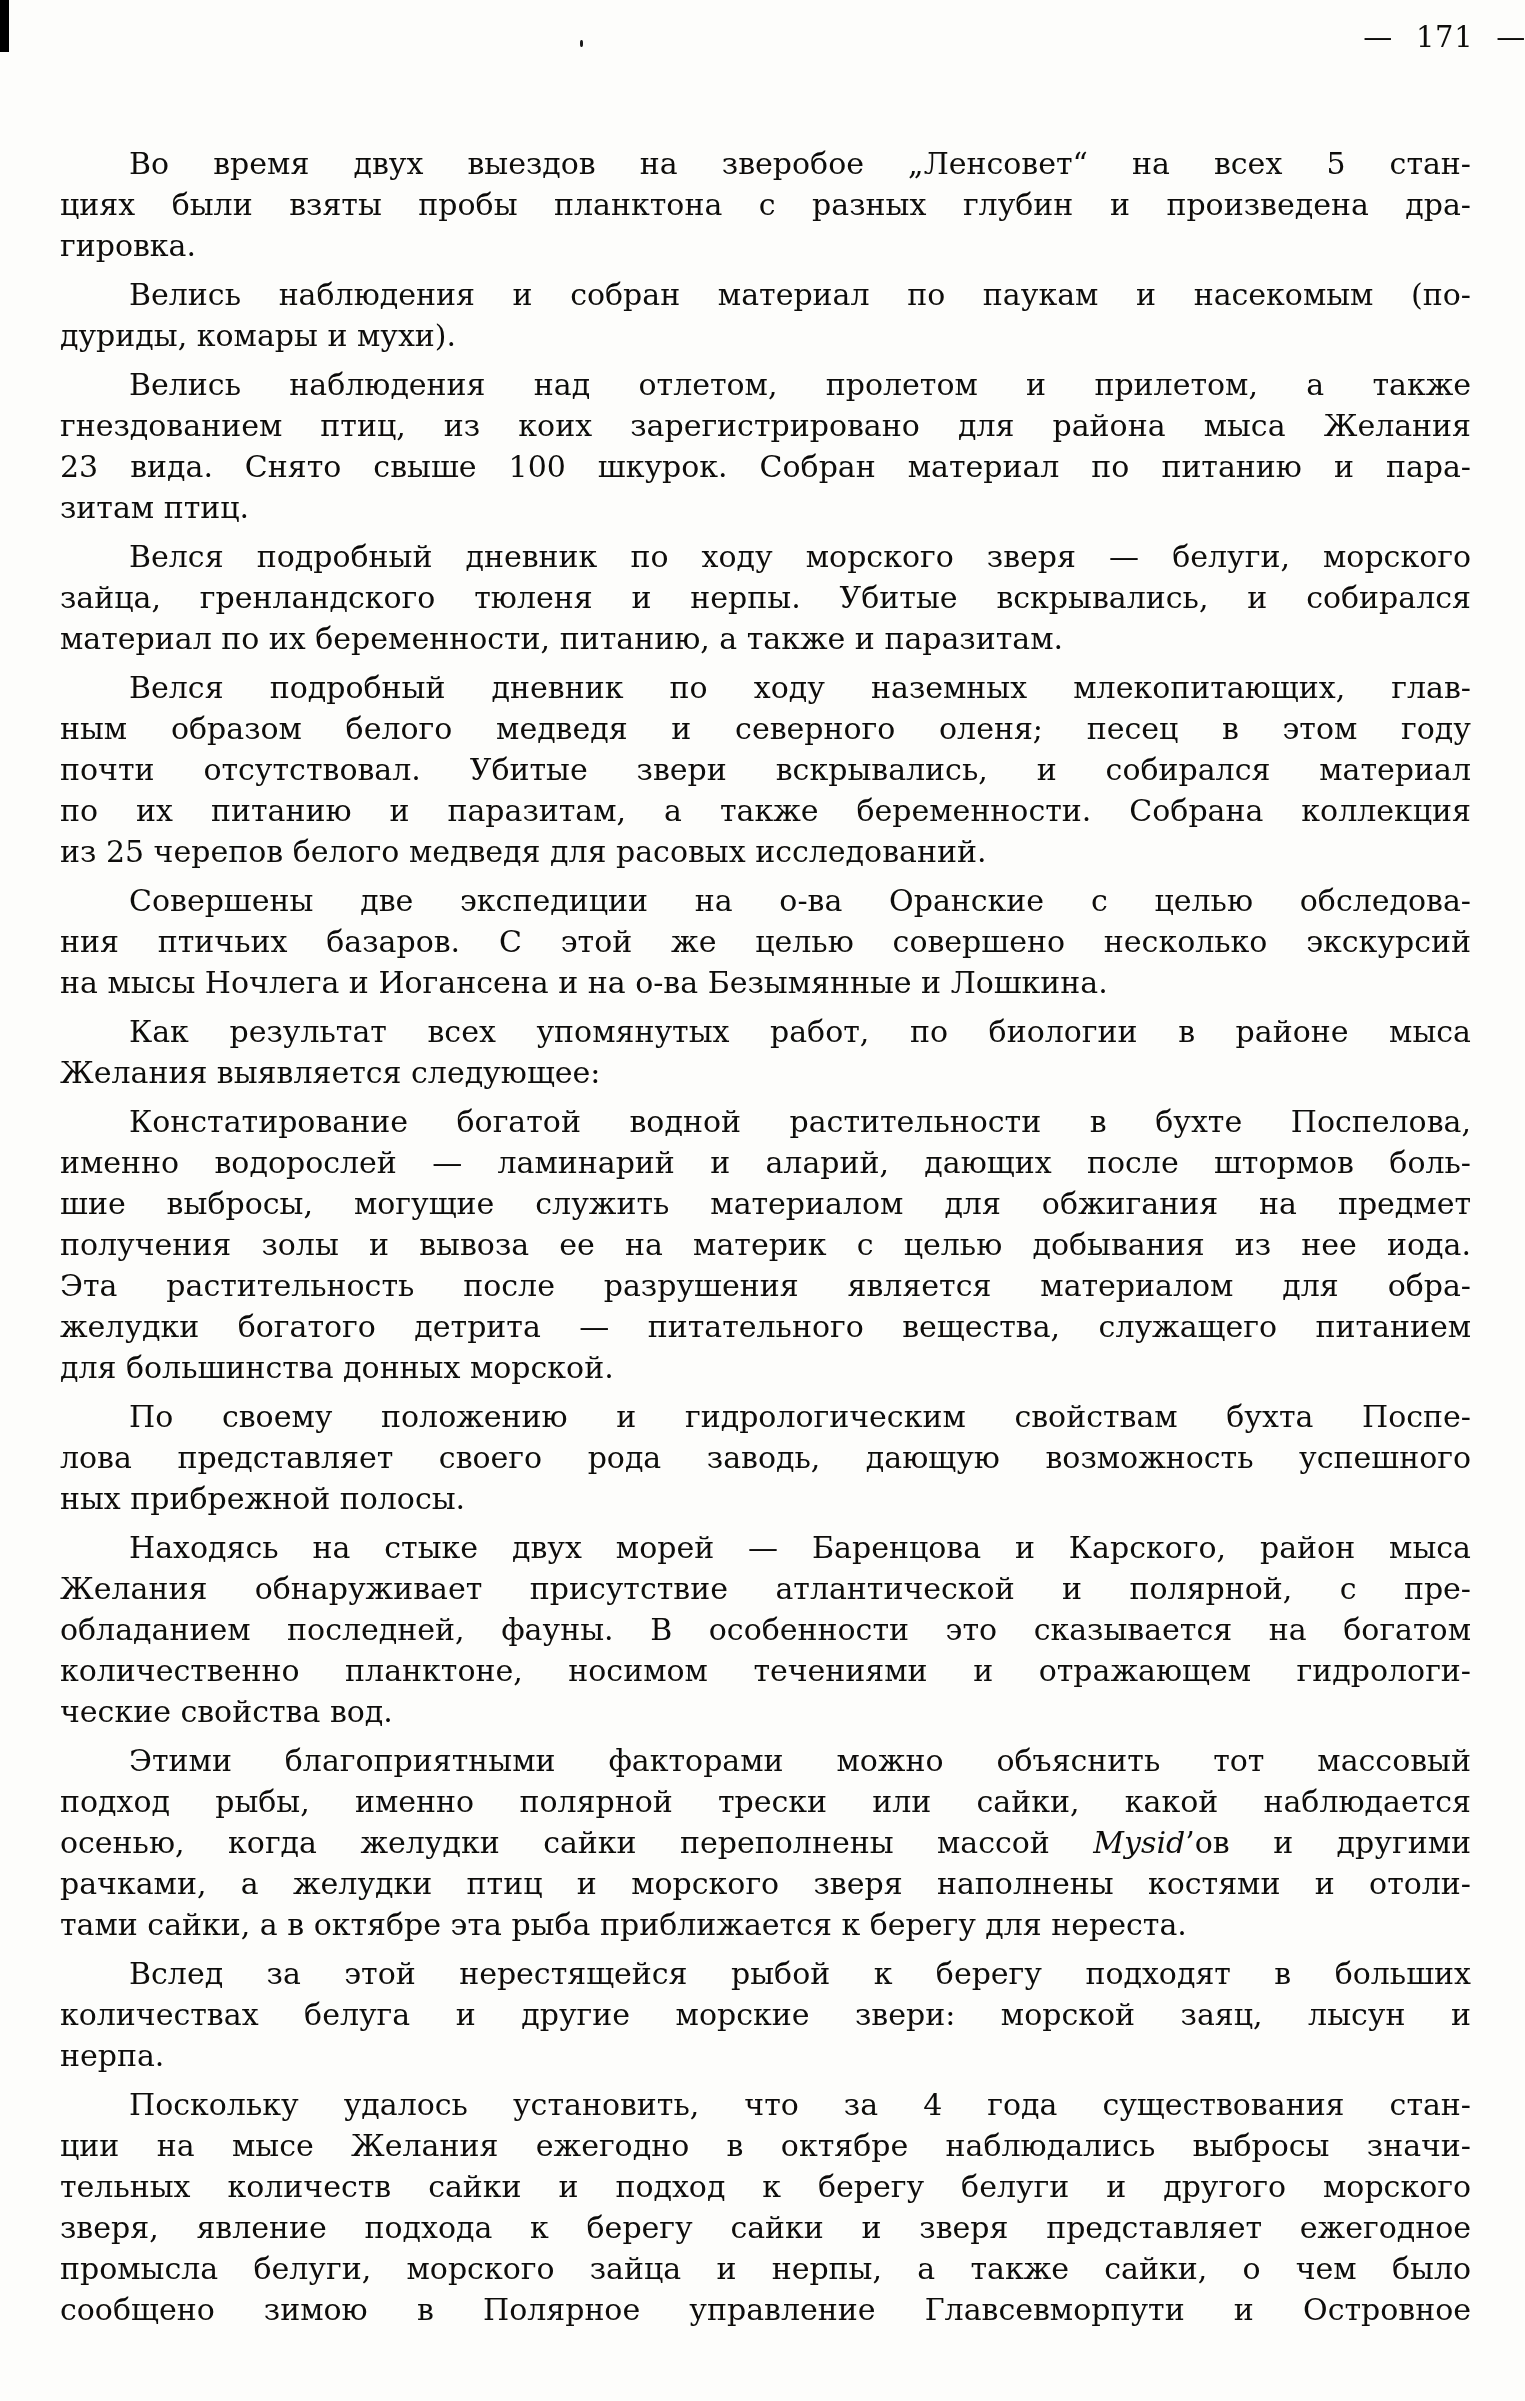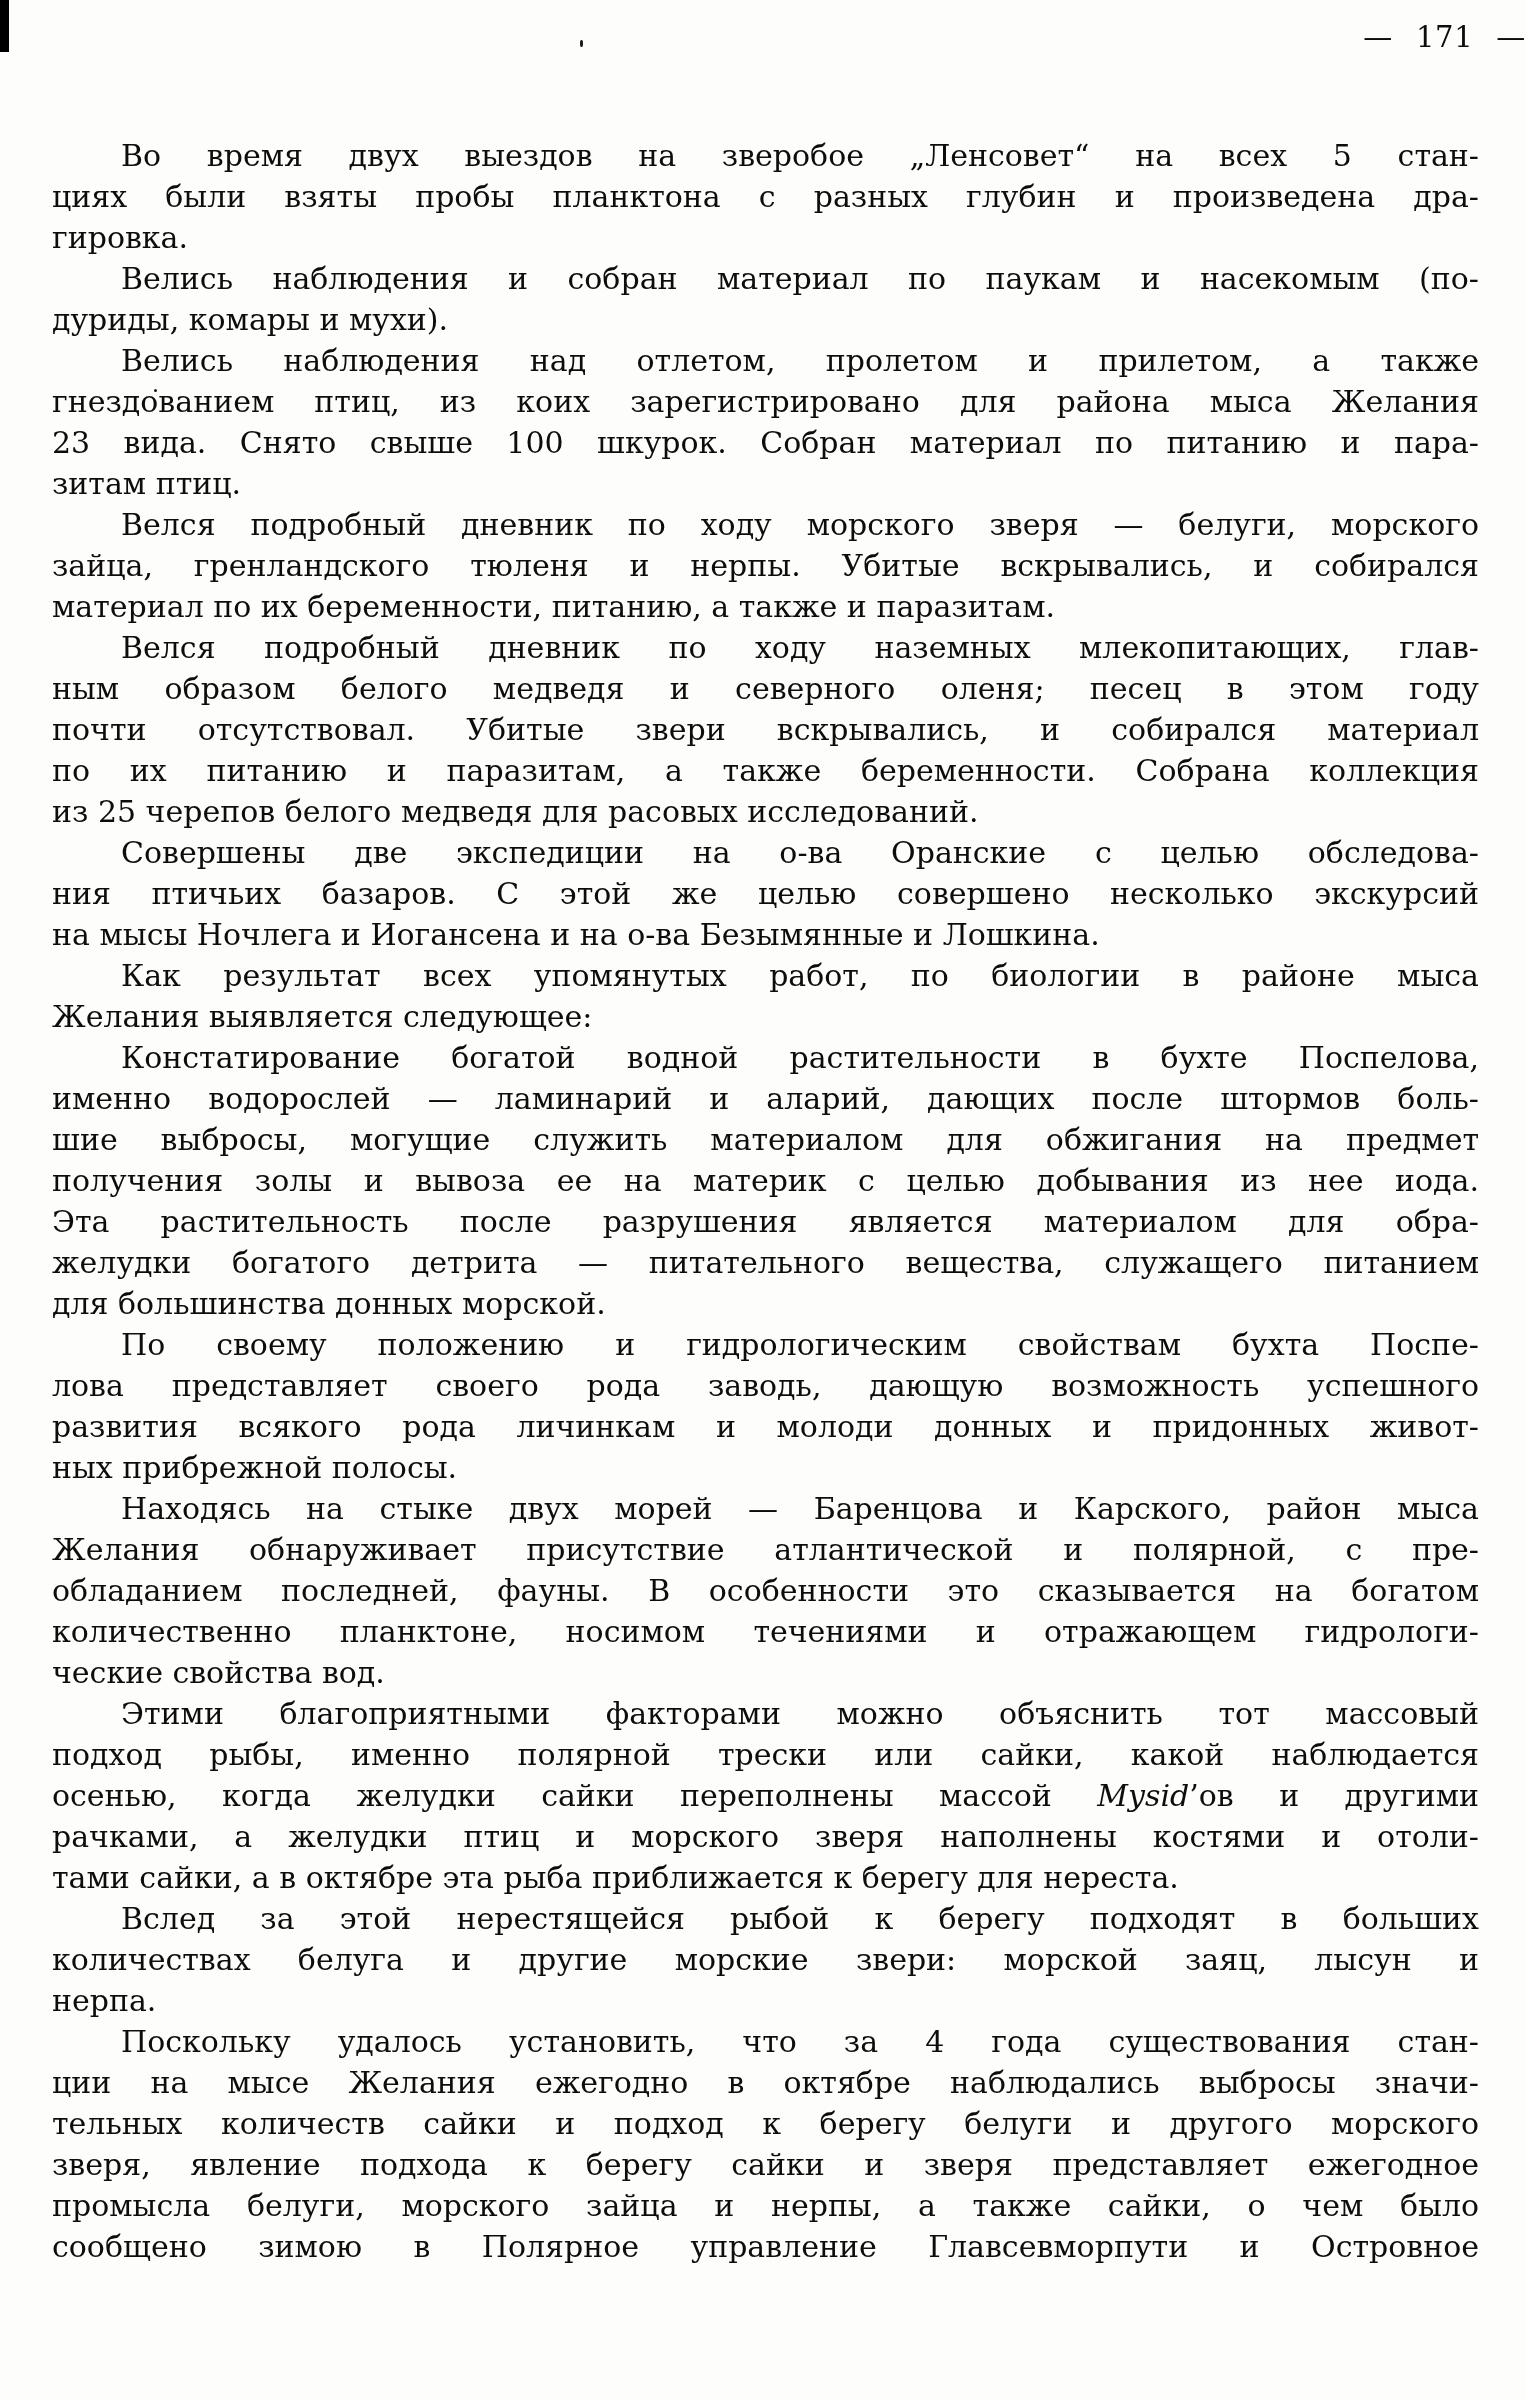--- a/index.html
+++ b/index.html
@@ -38,21 +38,21 @@
   }
   .page-body {
     position: absolute;
     left: 52px;
     top: 135px;
     width: 1427px;
     font-size: 30px;
     line-height: 41px;
   }
   .para {
-    margin: 0;
+    margin: 8px;
   }
   .line {
     text-align: justify;
     text-align-last: justify;
     text-justify: inter-word;
   }
   .line.first {
     text-indent: 69px;
   }
   .line.final {
@@ -113,21 +113,20 @@
       <div class="line">именно водорослей — ламинарий и аларий, дающих после штормов боль-</div>
       <div class="line">шие выбросы, могущие служить материалом для обжигания на предмет</div>
       <div class="line">получения золы и вывоза ее на материк с целью добывания из нее иода.</div>
       <div class="line">Эта растительность после разрушения является материалом для обра-</div>
       <div class="line">желудки богатого детрита — питательного вещества, служащего питанием</div>
       <div class="line final">для большинства донных морской.</div>
     </div>
     <div class="para">
       <div class="line first">По своему положению и гидрологическим свойствам бухта Поспе-</div>
       <div class="line">лова представляет своего рода заводь, дающую возможность успешного</div>
-      <div class="line">развития всякого рода личинкам и молоди донных и придонных живот-</div>
       <div class="line final">ных прибрежной полосы.</div>
     </div>
     <div class="para">
       <div class="line first">Находясь на стыке двух морей — Баренцова и Карского, район мыса</div>
       <div class="line">Желания обнаруживает присутствие атлантической и полярной, с пре-</div>
       <div class="line">обладанием последней, фауны. В особенности это сказывается на богатом</div>
       <div class="line">количественно планктоне, носимом течениями и отражающем гидрологи-</div>
       <div class="line final">ческие свойства вод.</div>
     </div>
     <div class="para">

